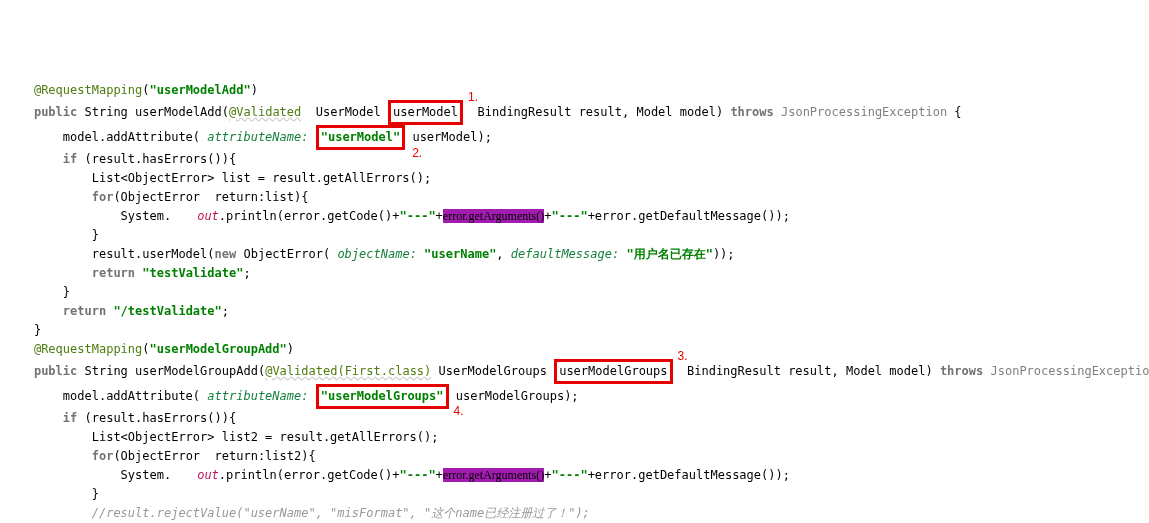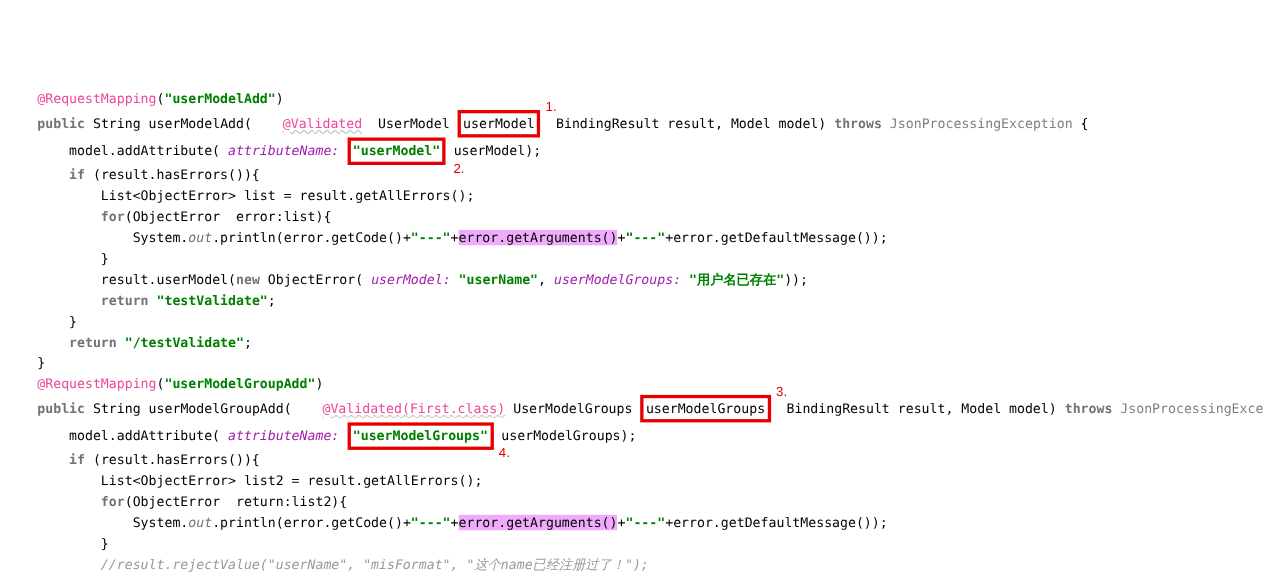--- a/index.html
+++ b/index.html
@@ -5,61 +5,61 @@
     body {
       margin: 0;
       padding: 5px;
       font-family: "Consolas", "Monaco", monospace;
       font-size: 12px;
       line-height: 19px;
       background: #fff;
       color: #000;
       white-space: pre;
     }
-    .annotation { color: #ec4899; }
+    .annotation { color: #4d7c0f; }
     .keyword { color: #737373; font-weight: bold; }
     .string { color: #008000; font-weight: bold; }
-    .param-hint { color: #a21caf; font-style: italic; }
-    .static-field { color: #737373; font-style: italic; }
+    .param-hint { color: #15803d; font-style: italic; }
+    .static-field { color: #be185d; font-style: italic; margin-left: 26px; }
     .comment { color: #999999; font-style: italic; }
-    .warn-bg { background: #f0abfc; }
+    .warn-bg { background: #a21caf; font-family: Liberation Serif, serif; }
     .throws-type { color: #808080; }
     .red-box {
       border: 3px solid #e60000;
       display: inline-block;
       padding: 0 2px;
       position: relative;
     }
     .red-label {
       position: absolute;
       color: #e60000;
       font-family: sans-serif;
       font-size: 12px;
       font-weight: normal;
     }
     .lbl1 { top: -15px; right: -18px; }
     .lbl2 { bottom: -16px; right: -20px; }
     .lbl3 { top: -15px; right: -18px; }
     .lbl4 { bottom: -15px; right: -18px; }
-    .underline-wave { text-decoration: underline wavy #cccccc; margin-left: 28px; }
+    .underline-wave { text-decoration: underline wavy #cccccc; }
   </style>
 </head>
 <body>
 
 
 
 <div>    <span class="annotation">@RequestMapping</span>(<span class="string">"userModelAdd"</span>)
     <span class="keyword">public</span> <span>String</span> <span>userModelAdd</span>(<span class="annotation underline-wave">@Validated</span>  <span>UserModel</span> <span class="red-box"><span>userModel</span><span class="red-label lbl1">1.</span></span>  <span>BindingResult result,</span> <span>Model model</span>) <span class="keyword">throws</span> <span class="throws-type">JsonProcessingException</span> {
         <span>model.addAttribute(</span> <span class="param-hint">attributeName:</span> <span class="red-box"><span class="string">"userModel"</span><span class="red-label lbl2">2.</span></span> <span>userModel</span>);
         <span class="keyword">if</span> <span>(result.hasErrors()){</span>
             <span>List&lt;ObjectError&gt; list = result.getAllErrors();</span>
-            <span class="keyword">for</span><span>(ObjectError  error:list){</span>
+            <span class="keyword">for</span><span>(ObjectError  return:list){</span>
                 <span>System.</span><span class="static-field">out</span><span>.println(error.getCode()+</span><span class="string">"---"</span><span>+</span><span class="warn-bg">error.getArguments()</span><span>+</span><span class="string">"---"</span><span>+</span><span>error.getDefaultMessage());</span>
             }
-            <span>result.userModel(</span><span class="keyword">new</span> <span>ObjectError(</span> <span class="param-hint">userModel:</span> <span class="string">"userName"</span>, <span class="param-hint">userModelGroups:</span> <span class="string">"用户名已存在"</span>));
+            <span>result.userModel(</span><span class="keyword">new</span> <span>ObjectError(</span> <span class="param-hint">objectName:</span> <span class="string">"userName"</span>, <span class="param-hint">defaultMessage:</span> <span class="string">"用户名已存在"</span>));
             <span class="keyword">return</span> <span class="string">"testValidate"</span>;
         }
         <span class="keyword">return</span> <span class="string">"/testValidate"</span>;
     }
     <span class="annotation">@RequestMapping</span>(<span class="string">"userModelGroupAdd"</span>)
     <span class="keyword">public</span> <span>String</span> <span>userModelGroupAdd</span>(<span class="annotation underline-wave">@Validated(First.class)</span> <span>UserModelGroups</span> <span class="red-box"><span>userModelGroups</span><span class="red-label lbl3">3.</span></span>  <span>BindingResult result,</span> <span>Model model</span>) <span class="keyword">throws</span> <span class="throws-type">JsonProcessingException</span> {
         <span>model.addAttribute(</span> <span class="param-hint">attributeName:</span> <span class="red-box"><span class="string">"userModelGroups"</span><span class="red-label lbl4">4.</span></span> <span>userModelGroups</span>);
         <span class="keyword">if</span> <span>(result.hasErrors()){</span>
             <span>List&lt;ObjectError&gt; list2 = result.getAllErrors();</span>
             <span class="keyword">for</span><span>(ObjectError  return:list2){</span>

